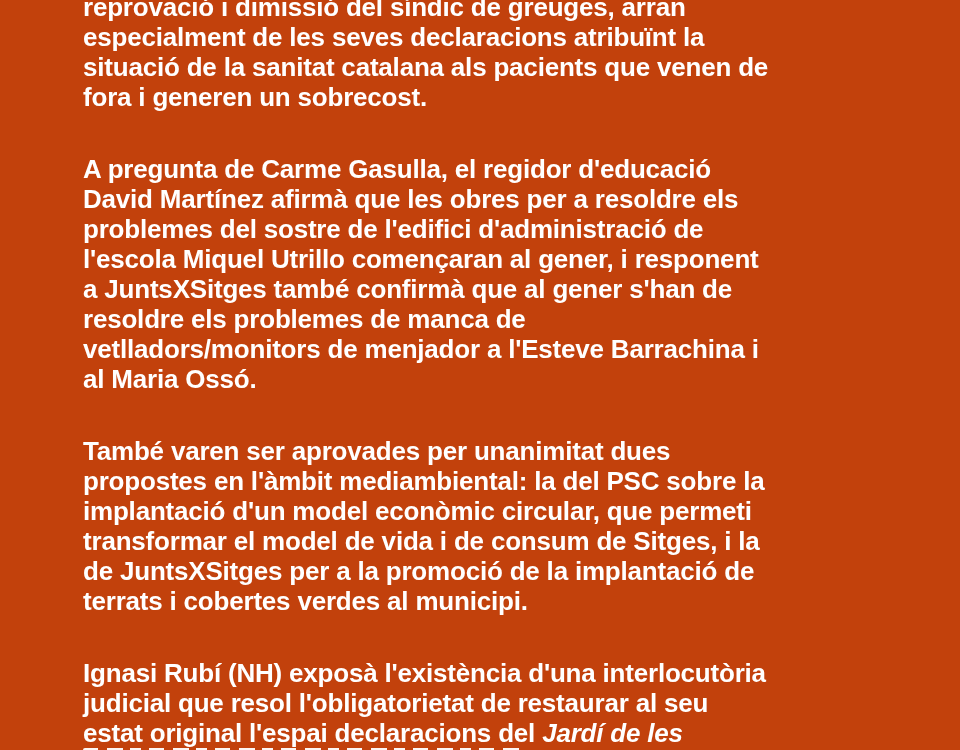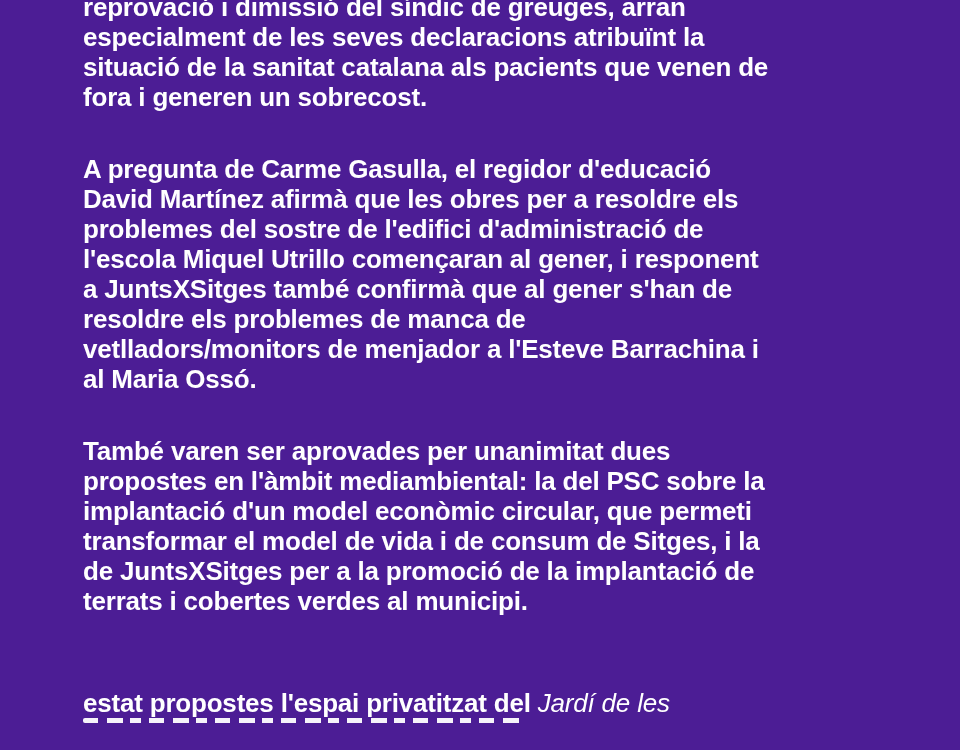--- a/index.html
+++ b/index.html
@@ -32,57 +32,58 @@
     font-size: 26px;
     line-height: 30px;
     letter-spacing: -0.2px;
     white-space: pre-line;
   }
   .text-block p.last {
     margin-bottom: 0;
   }
   .text-block em {
     font-style: italic;
-    font-weight: 400;
+    font-weight: 700;
   }
   .clipped-line {
     height: 5px;
     width: 440px;
     margin: 0;
     border-radius: 2px;
     background: repeating-linear-gradient(
       90deg,
       rgba(255,255,255,0.95) 0px, rgba(255,255,255,0.95) 15px,
       rgba(255,255,255,0) 15px, rgba(255,255,255,0) 24px,
       rgba(255,255,255,0.95) 24px, rgba(255,255,255,0.95) 40px,
       rgba(255,255,255,0) 40px, rgba(255,255,255,0) 47px,
       rgba(255,255,255,0.95) 47px, rgba(255,255,255,0.95) 58px,
       rgba(255,255,255,0) 58px, rgba(255,255,255,0) 66px
     );
   }
 </style>
 </head>
 <body style="background: rgb(14, 143, 206);">
 
-<div class="canvas" style="background: #4c1d95;">
+<div class="canvas" style="background: #c2410c;">
   <div class="text-block" style="color: rgb(255, 255, 255);">
     <p>reprovació i dimissió del síndic de greuges, arran
 especialment de les seves declaracions atribuïnt la
 situació de la sanitat catalana als pacients que venen de
 fora i generen un sobrecost.</p>
     <p>A pregunta de Carme Gasulla, el regidor d'educació
 David Martínez afirmà que les obres per a resoldre els
 problemes del sostre de l'edifici d'administració de
 l'escola Miquel Utrillo començaran al gener, i responent
 a JuntsXSitges també confirmà que al gener s'han de
 resoldre els problemes de manca de
 vetlladors/monitors de menjador a l'Esteve Barrachina i
 al Maria Ossó.</p>
     <p>També varen ser aprovades per unanimitat dues
 propostes en l'àmbit mediambiental: la del PSC sobre la
 implantació d'un model econòmic circular, que permeti
 transformar el model de vida i de consum de Sitges, i la
 de JuntsXSitges per a la promoció de la implantació de
 terrats i cobertes verdes al municipi.</p>
-    <p class="last"><br><span>estat propostes l'espai privatitzat del </span><em>Jardí de les</em></p>
+    <p class="last"><span>Ignasi Rubí (NH) exposà l'existència d'una interlocutòria
+judicial que resol l'obligatorietat de restaurar al seu</span><br><span>estat original l'espai declaracions del </span><em>Jardí de les</em></p>
     <div class="clipped-line"></div>
   </div>
 </div>
 
 </body></html>

